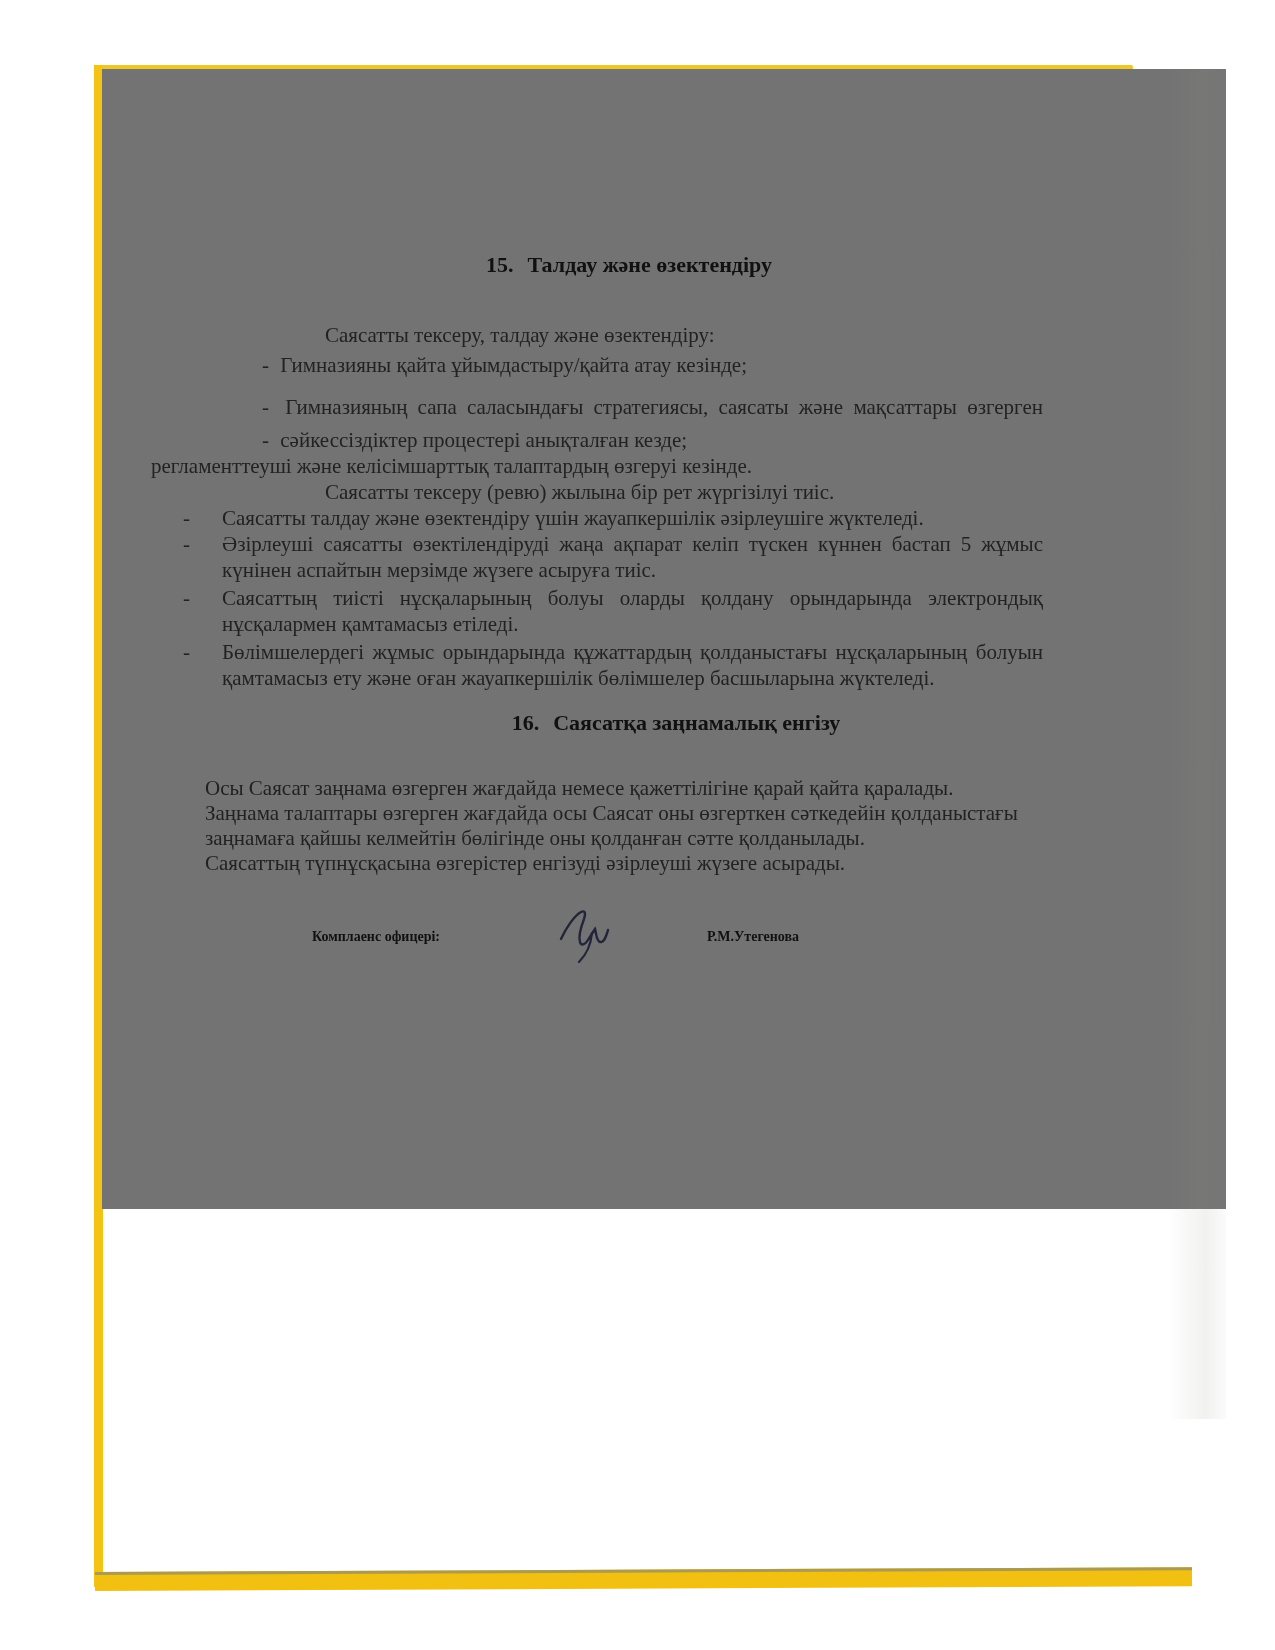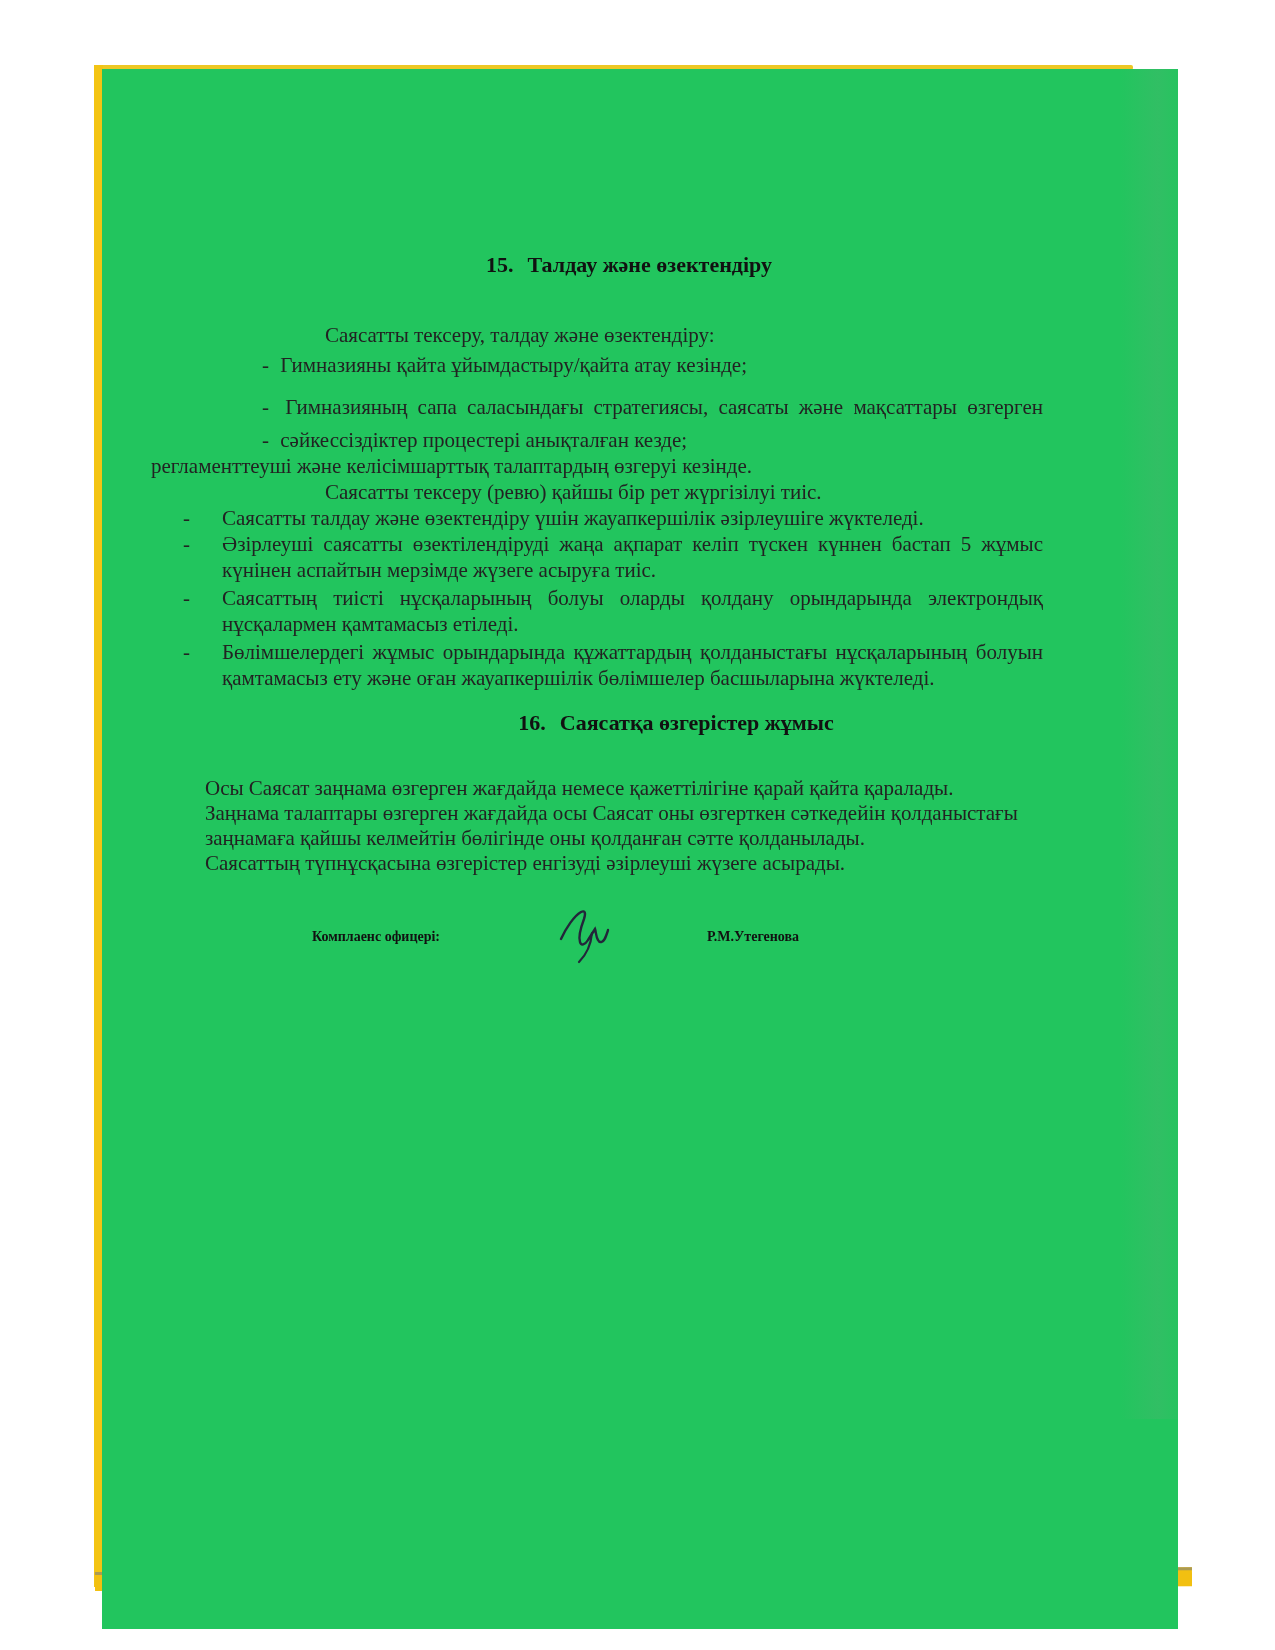--- a/index.html
+++ b/index.html
@@ -11,21 +11,21 @@
     overflow:hidden;
   }
   .scan{position:absolute;left:0;top:0;width:1275px;height:1650px;}
 
   
   .folder-top{position:absolute;left:95px;top:65px;width:1038px;height:5px;background:#edc724;border-radius:2px;}
   .folder-left{position:absolute;left:94px;top:65px;width:9px;height:1522px;background:#f3c414;}
   .folder-bottom{position:absolute;left:95px;top:1572px;width:1097px;height:16px;background:#f2c011;border-top:3px solid #ab9a52;transform:rotate(-0.25deg);transform-origin:left center;}
 
   
-  .paper{position:absolute;left:102px;top:69px;width:1076px;height:1560px;background:#22c55e;}
+  .paper{position:absolute;left:102px;top:69px;width:1076px;height:1140px;background:#737373;padding-left:48px;}
   .edge-shadow{position:absolute;right:0;top:0;width:58px;height:1350px;
     background:linear-gradient(to right, rgba(150,148,140,0) 0%, rgba(150,148,140,0.13) 65%, rgba(150,148,140,0.04) 100%);}
 
   .content{position:absolute;left:49px;top:171px;width:892px;color:#222222;
     font-size:21px;line-height:26px;}
 
   .sec-title{font-weight:bold;font-size:22px;line-height:26px;text-align:center;color:#111;}
   .sec-title .num{margin-right:14px;}
   .t15{margin-top:12px;transform:translateX(32px);}
   .t16{margin-top:19px;transform:translateX(79px);}
@@ -92,21 +92,21 @@
 
       <div class="bullet-single b3">
         <span class="dash">-</span>
         <span>сәйкессіздіктер процестері анықталған кезде;</span>
       </div>
 
       <div class="b4">
         <div>регламенттеуші және келісімшарттық талаптардың өзгеруі кезінде.</div>
       </div>
 
-      <div class="review">Саясатты тексеру (ревю) қайшы бір рет жүргізілуі тиіс.</div>
+      <div class="review">Саясатты тексеру (ревю) жылына бір рет жүргізілуі тиіс.</div>
 
       <div class="hitem hA">
         <span class="hdash">-</span>
         <div>Саясатты талдау және өзектендіру үшін жауапкершілік әзірлеушіге жүктеледі.</div>
       </div>
 
       <div class="hitem hB">
         <span class="hdash">-</span>
         <div class="hl1">Әзірлеуші саясатты өзектілендіруді жаңа ақпарат келіп түскен күннен бастап 5 жұмыс</div>
         <div>күнінен аспайтын мерзімде жүзеге асыруға тиіс.</div>
@@ -118,21 +118,21 @@
         <div>нұсқалармен қамтамасыз етіледі.</div>
       </div>
 
       <div class="hitem hD">
         <span class="hdash">-</span>
         <div class="hl1">Бөлімшелердегі жұмыс орындарында құжаттардың қолданыстағы нұсқаларының болуын</div>
         <div>қамтамасыз ету және оған жауапкершілік бөлімшелер басшыларына жүктеледі.</div>
       </div>
 
       <div class="sec-title t16">
-        <span class="num">16.</span><span>Саясатқа өзгерістер жұмыс</span>
+        <span class="num">16.</span><span>Саясатқа заңнамалық енгізу</span>
       </div>
 
       <div class="para16">
         <div class="p16line">Осы Саясат заңнама өзгерген жағдайда немесе қажеттілігіне қарай қайта қаралады.</div>
         <div class="p16line">Заңнама талаптары өзгерген жағдайда осы Саясат оны өзгерткен сәткедейін қолданыстағы</div>
         <div class="p16line">заңнамаға қайшы келмейтін бөлігінде оны қолданған сәтте қолданылады.</div>
         <div class="p16line">Саясаттың түпнұсқасына өзгерістер енгізуді әзірлеуші  жүзеге асырады.</div>
       </div>
 
       <div class="sigrow">

